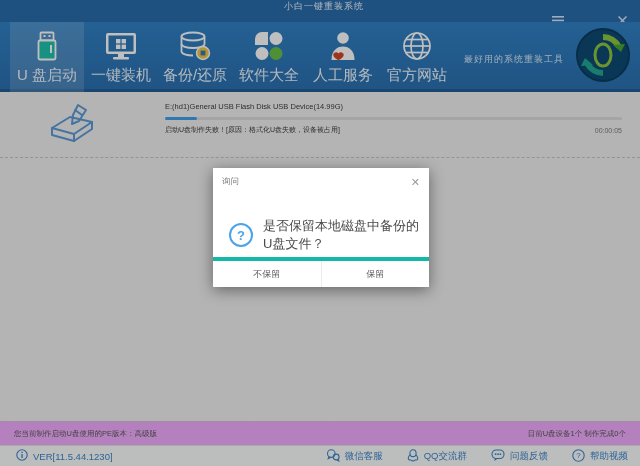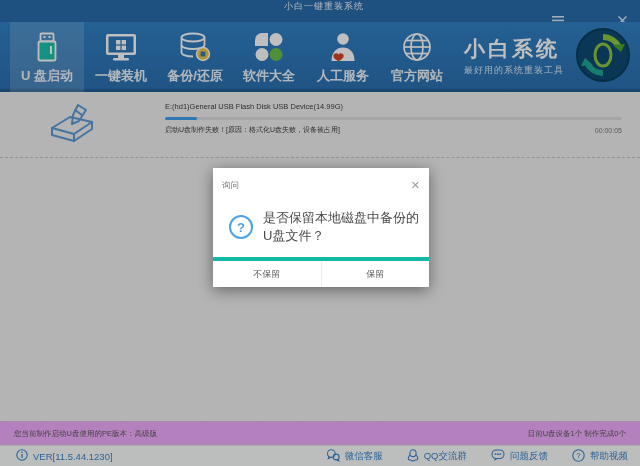--- a/index.html
+++ b/index.html
@@ -16,21 +16,21 @@
     color:#d6e6f5; cursor:pointer; }
 
   
   .navbar { position:absolute; top:22px; left:0; width:640px; height:70px;
     background:linear-gradient(#3181c5,#2a70af);
     box-shadow:inset 0 -3px 0 rgba(10,40,70,0.25);
     display:flex; align-items:stretch; padding-left:10px; }
   .nav-item { width:74px; display:flex; flex-direction:column; align-items:center;
     justify-content:center; gap:5px; cursor:pointer; }
   .nav-item.active { background:rgba(255,255,255,0.15); }
-  .nav-item .nav-label { color:#eef5fc; font-size:13px; white-space:nowrap;font-weight:bold; }
+  .nav-item .nav-label { color:#eef5fc; font-size:15px; white-space:nowrap; }
   .nav-icon { height:32px; display:flex; align-items:flex-end; justify-content:center; }
   .brand { margin-left:auto; display:flex; align-items:center; gap:12px; padding-right:10px; }
   .brand-text { text-align:left; }
   .brand-name { color:#ffffff; font-size:21px; font-weight:bold; letter-spacing:3px; line-height:1; }
   .brand-slogan { color:#d7e8f7; font-size:9px; letter-spacing:1px; margin-top:5px; }
 
   
   .content { position:absolute; top:92px; left:0; width:640px; height:329px; background:#f1f1f1; }
   .task-panel { position:absolute; top:0; left:0; width:640px; height:66px;
     border-bottom:1px dashed #c6c6c6; }
@@ -54,21 +54,21 @@
     background:#fbfcfd; border-top:1px solid #e3e3e3;
     display:flex; padding:0 12px 0 16px; }
   .ver { display:flex; align-items:center; gap:5px; color:#3e86c8; font-size:9.5px; }
   .flinks { margin-left:auto; display:flex; align-items:center; gap:24px; }
   .flink { display:flex; align-items:center; gap:5px; color:#3e86c8; font-size:9.5px; cursor:pointer; }
 
   
   .overlay { position:absolute; inset:0; background:rgba(0,0,0,0.25); z-index:10; }
   .dialog { position:absolute; left:213px; top:168px; width:216px; height:119px;
     background:#ffffff; z-index:20; box-shadow:0 3px 14px rgba(0,0,0,0.45); }
-  .dialog-head { height:24px; display:flex; align-items:flex-start; padding:12px 9px; }
+  .dialog-head { height:24px; display:flex; align-items:flex-end; padding:12px 9px;margin-top:8px; }
   .dialog-title { font-size:8.5px; color:#787878; }
   .dialog-close { margin-left:auto; font-size:11px; color:#9a9a9a; cursor:pointer; line-height:1; }
   .dialog-body { display:flex; align-items:center; gap:10px; padding:10px 10px 0 16px; height:60px; }
   .q-circle { width:24px; height:24px; border:2px solid #4da3e8; border-radius:50%;
     color:#4da3e8; font-size:13px; font-weight:bold; display:flex; align-items:center;
     justify-content:center; flex:0 0 auto; }
   .dialog-message { font-size:13px; color:#4a4a4a; }
   .dialog-foot { position:absolute; bottom:0; left:0; width:100%; height:30px;
     border-top:4px solid #14b8a6; display:flex; }
   .dlg-btn { flex:1; display:flex; align-items:center; justify-content:center;
@@ -189,21 +189,20 @@
             <line x1="3.8" y1="8.5" x2="26.2" y2="8.5"></line>
             <line x1="3.8" y1="21.5" x2="26.2" y2="21.5"></line>
           </g>
         </svg>
       </span>
       <span class="nav-label">官方网站</span>
     </div>
 
     <div class="brand">
       <div class="brand-text">
-        <div class="brand-name">小白系统</div>
         <div class="brand-slogan">最好用的系统重装工具</div>
       </div>
       <span>
         <svg width="54" height="54" viewBox="0 0 54 54">
           <circle cx="27" cy="27" r="26" fill="#0d4a72"></circle>
           <circle cx="27" cy="27" r="26" fill="none" stroke="#0a3d5f" stroke-width="2"></circle>
           <path d="M27 9 a18 18 0 0 1 16 10" fill="none" stroke="#8dc63f" stroke-width="6"></path>
           <path d="M45 24 l4 -8 -12 1 Z" fill="#4aa52e"></path>
           <path d="M27 45 a18 18 0 0 1 -16 -10" fill="none" stroke="#1fa893" stroke-width="6"></path>
           <path d="M9 30 l-4 8 12 -1 Z" fill="#1fa893"></path>

